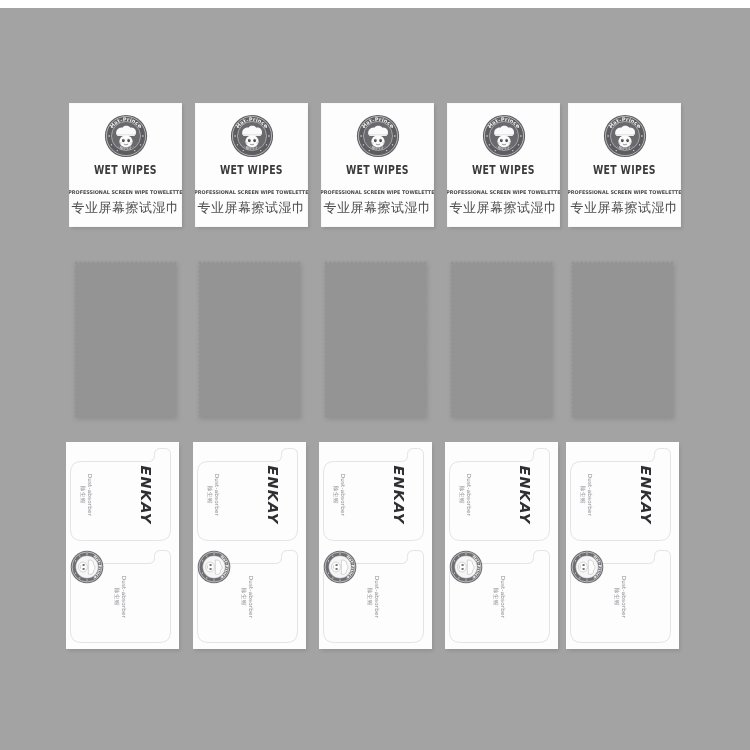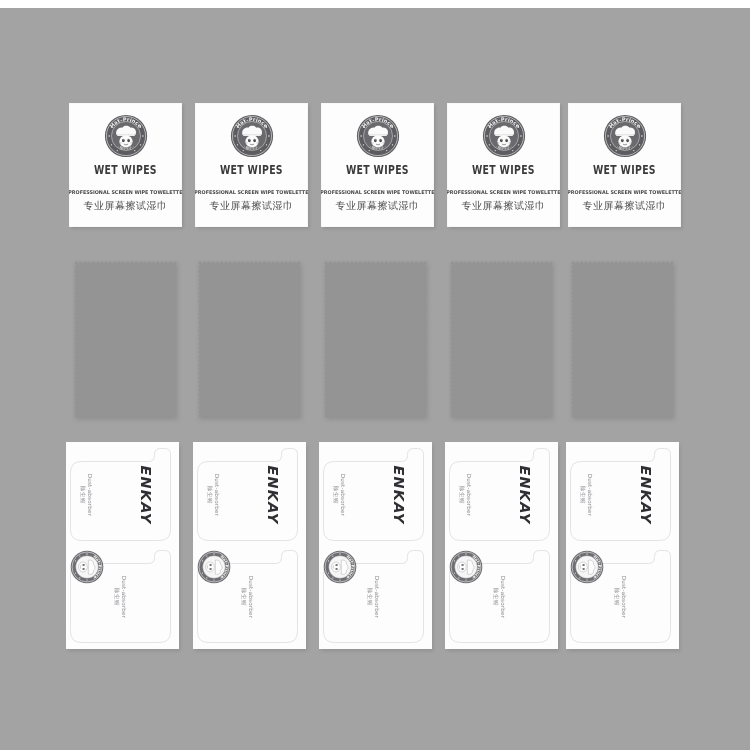--- a/index.html
+++ b/index.html
@@ -68,21 +68,21 @@
     font-size: 5.2px;
     font-weight: 700;
     color: #4a4a4a;
     font-family: "DejaVu Sans", sans-serif;
     transform: scaleX(0.93);
     white-space: nowrap;
     line-height: 1;
   }
   .packet-cn {
     margin-top: 5px;
-    font-size: 10px;
+    font-size: 13px;
     color: #4d4d4d;
     letter-spacing: 0.5px;
     white-space: nowrap;
     line-height: 1;
     font-family: Liberation Sans, sans-serif;
   }
 
   
   .cloth-wrap {
     width: 103px;

